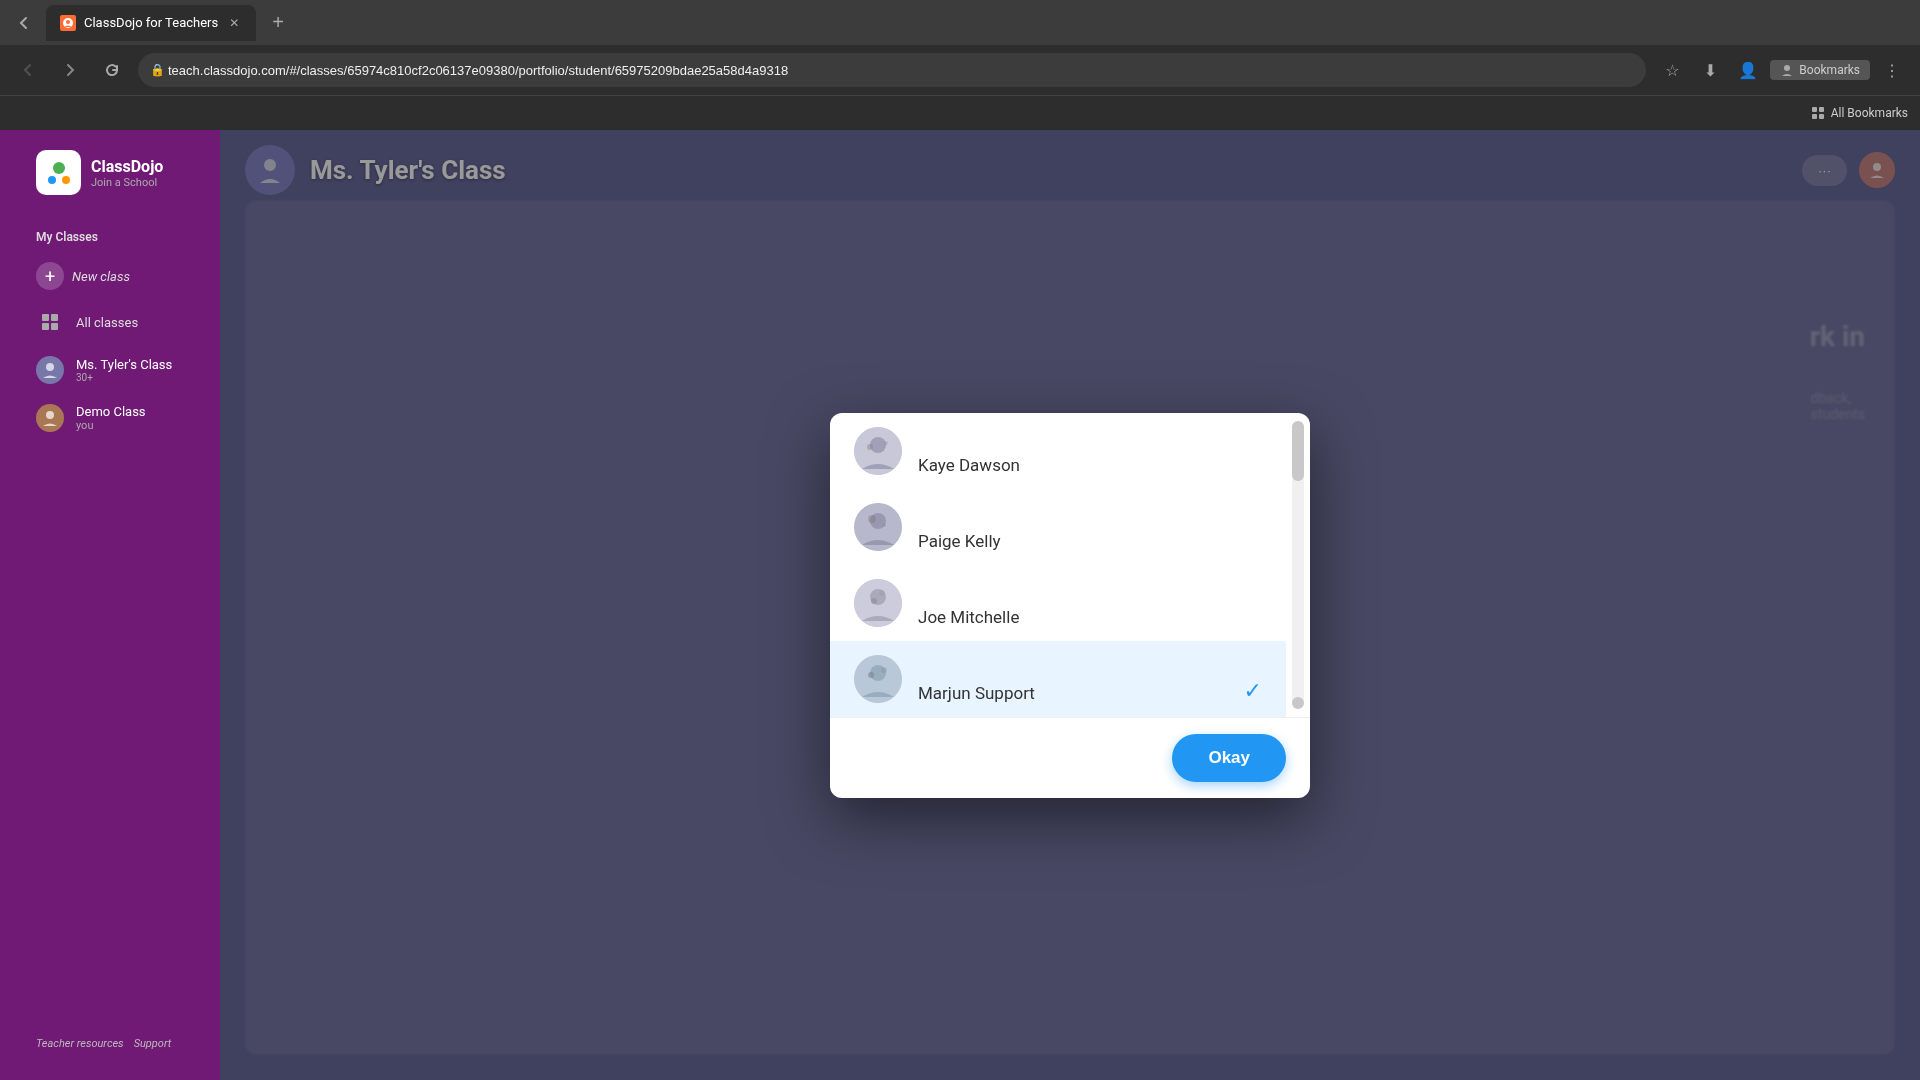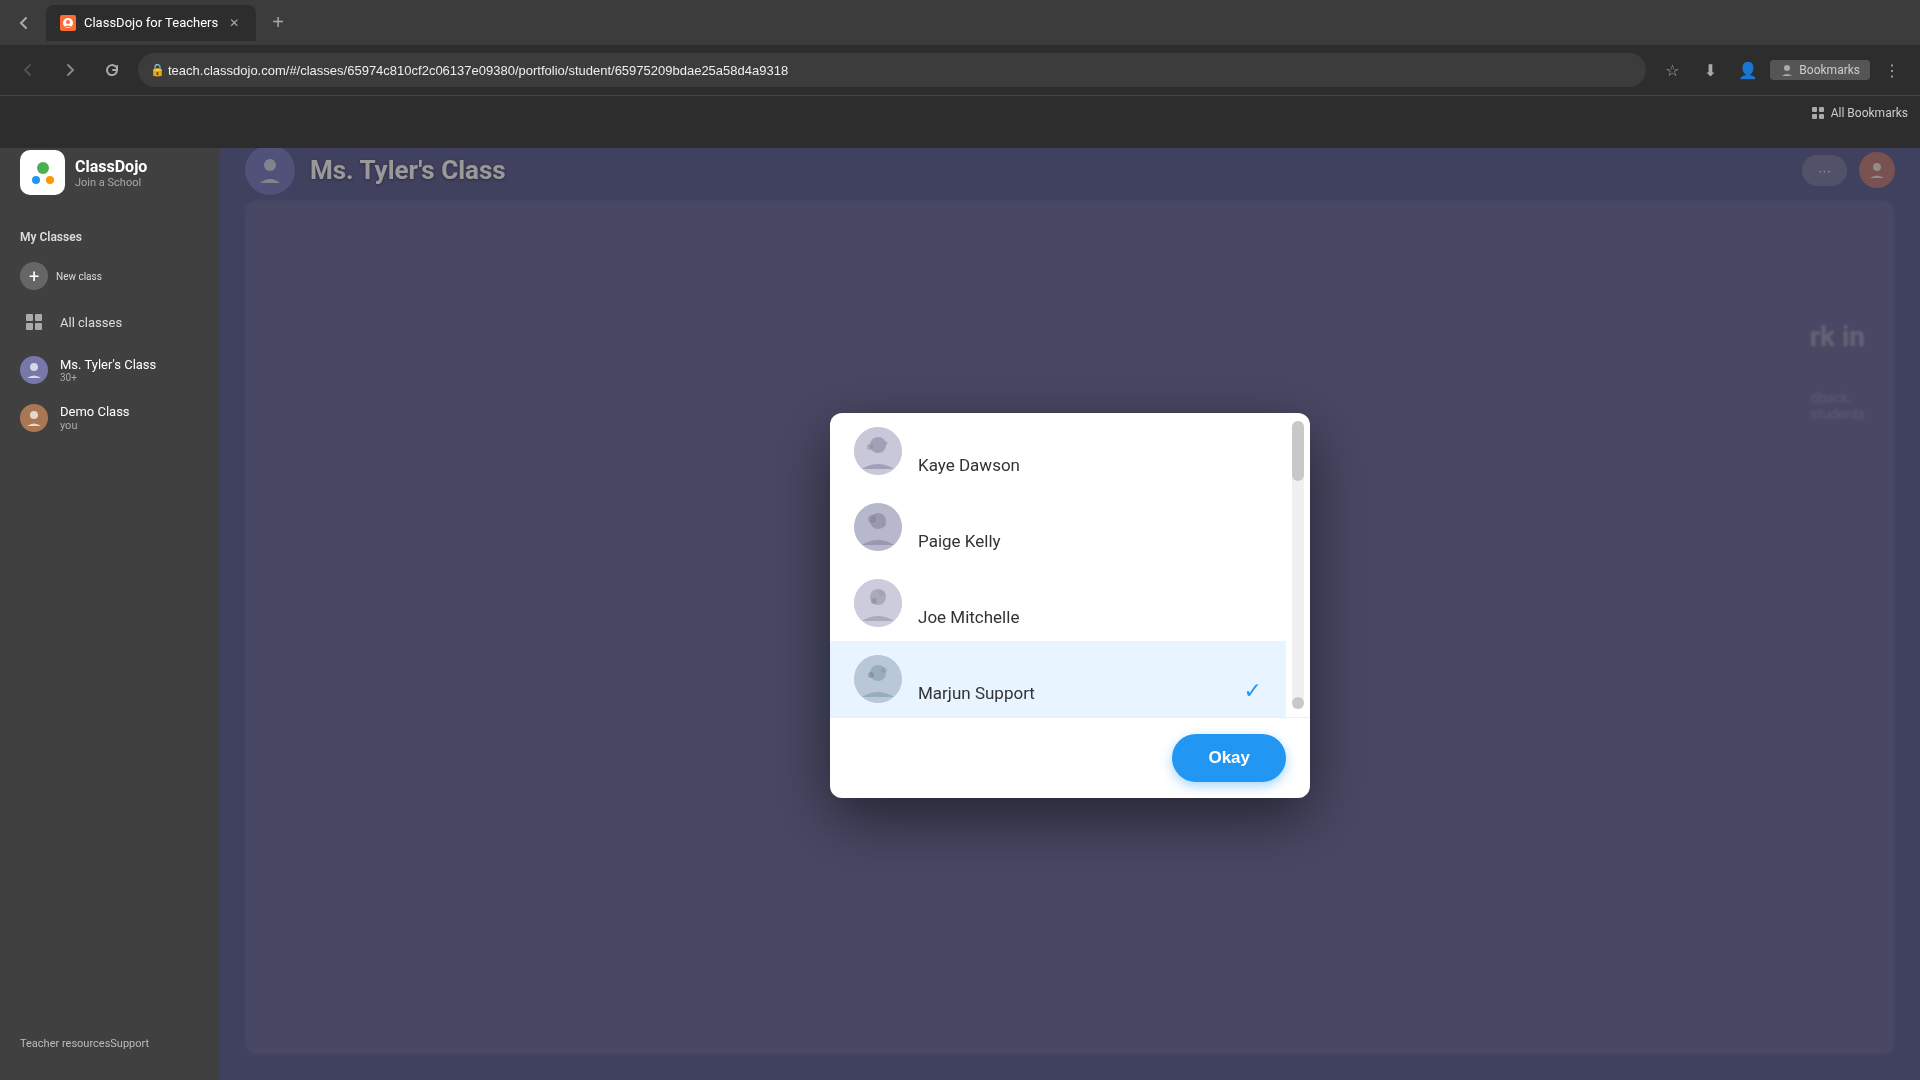--- a/index.html
+++ b/index.html
@@ -10,21 +10,21 @@
       overflow: hidden;
       position: relative;
       background: #5c5c8a;
     }
 
     
     .browser-chrome {
       position: absolute;
       top: 0; left: 0; right: 0;
       background: #2d2d2d;
-      height: 148px;
+      height: 130px;
       z-index: 100;
     }
 
     .tab-bar {
       display: flex;
       align-items: center;
       height: 45px;
       background: #3c3c3c;
       padding: 0 10px;
       gap: 8px;
@@ -199,24 +199,24 @@
       position: absolute;
       top: 130px;
       left: 0; right: 0; bottom: 0;
       background: #6b6b9e;
       display: flex;
     }
 
     
     .sidebar {
       width: 220px;
-      background: #404040;
+      background: #701a75;
       display: flex;
       flex-direction: column;
-      padding: 20px 0;
+      padding: 20px 16px;
       flex-shrink: 0;
     }
 
     .sidebar-logo {
       display: flex;
       align-items: center;
       gap: 10px;
       padding: 0 20px 20px;
     }
 
@@ -279,22 +279,24 @@
       color: white;
     }
 
     .sidebar-bottom {
       margin-top: auto;
       padding: 10px 20px;
     }
 
     .sidebar-bottom-links {
       display: flex;
+      gap: 10px;
       color: #bbb;
       font-size: 11px;
+      font-style: italic;
     }
 
     
     .main-content {
       flex: 1;
       position: relative;
       overflow: hidden;
     }
 
     
@@ -583,21 +585,21 @@
       </div>
     </div>
 
     <div class="sidebar-section">
       <div class="sidebar-item">
         <span style="color:#ddd;font-size:12px;font-weight:600;">My Classes</span>
       </div>
 
       <div class="new-class-btn">
         <div class="plus-icon">+</div>
-        <span style="color:#ddd;font-size:10px;">New class</span>
+        <span style="color:#ddd;font-size:13px;font-style:italic;">New class</span>
       </div>
 
       <div class="sidebar-item">
         <div style="width:28px;height:28px;display:flex;align-items:center;justify-content:center;">
           <svg width="16" height="16" viewBox="0 0 16 16" fill="#aaa">
             <rect x="0" y="0" width="7" height="7" rx="1"></rect>
             <rect x="9" y="0" width="7" height="7" rx="1"></rect>
             <rect x="0" y="9" width="7" height="7" rx="1"></rect>
             <rect x="9" y="9" width="7" height="7" rx="1"></rect>
           </svg>

